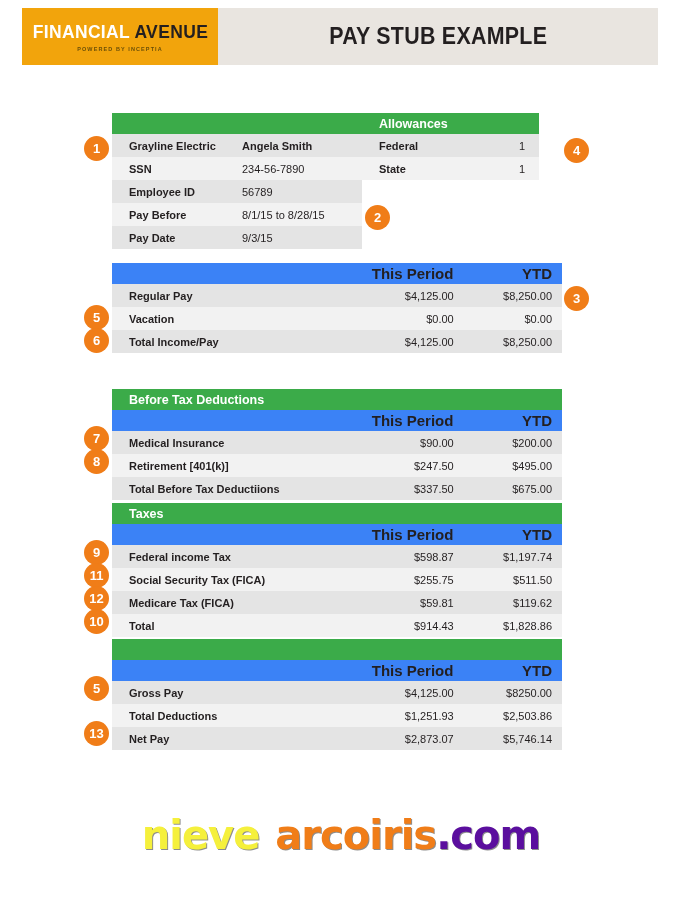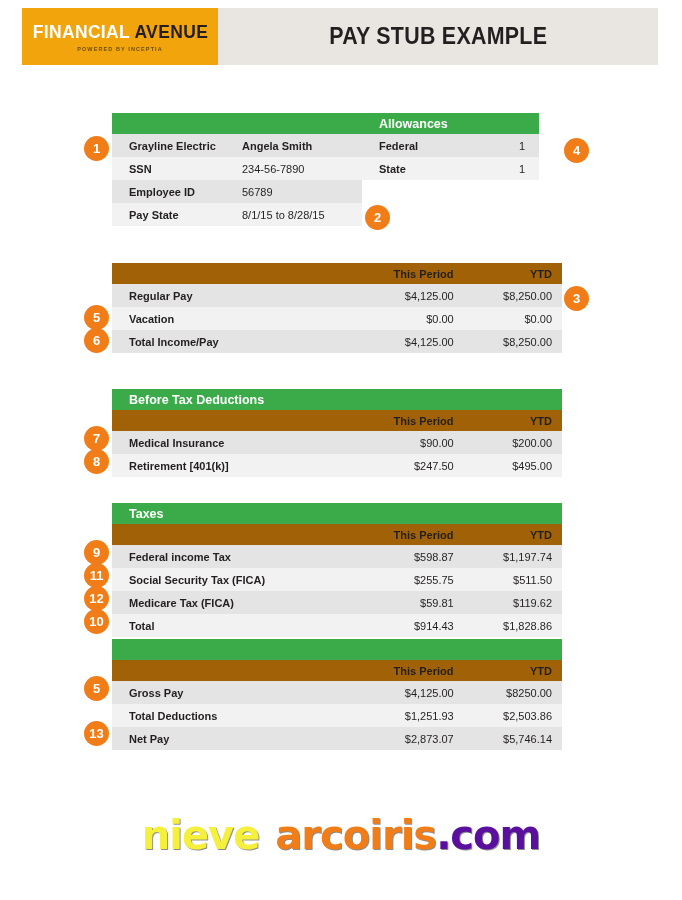--- a/index.html
+++ b/index.html
@@ -81,22 +81,22 @@
     padding-left: 17px;
     box-sizing: border-box;
     color: #ffffff;
     font-size: 12.5px;
     font-weight: bold;
   }
   .colhead {
     display: flex;
     height: 21px;
     align-items: center;
-    background: #a16207;
-    font-size: 11px;
+    background: #3b82f6;
+    font-size: 15px;
     font-weight: bold;
     color: #231f20;
   }
   .row {
     display: flex;
     height: 23px;
     align-items: center;
     font-size: 11px;
     color: #231f20;
   }
@@ -180,22 +180,26 @@
   </div>
   <div class="row plain">
     <div class="label info-label">SSN</div>
     <div class="valL info-val">234-56-7890</div>
   </div>
   <div class="row alt">
     <div class="label info-label">Employee ID</div>
     <div class="valL info-val">56789</div>
   </div>
   <div class="row plain">
-    <div class="label info-label">Pay State</div>
+    <div class="label info-label">Pay Before</div>
     <div class="valL info-val">8/1/15 to 8/28/15</div>
+  </div>
+  <div class="row alt">
+    <div class="label info-label">Pay Date</div>
+    <div class="valL info-val">9/3/15</div>
   </div>
 </div>
 
 <div class="block" style="left:362px; top:113px; width:177px;">
   <div class="bar">Allowances</div>
   <div class="row alt">
     <div class="label alw-label">Federal</div>
     <div class="alw-val">1</div>
   </div>
   <div class="row plain">
@@ -236,20 +240,25 @@
   </div>
   <div class="row alt">
     <div class="label m-label">Medical Insurance</div>
     <div class="val m-p">$90.00</div>
     <div class="val m-y">$200.00</div>
   </div>
   <div class="row plain">
     <div class="label m-label">Retirement [401(k)]</div>
     <div class="val m-p">$247.50</div>
     <div class="val m-y">$495.00</div>
+  </div>
+  <div class="row alt">
+    <div class="label m-label">Total Before Tax Deductiions</div>
+    <div class="val m-p">$337.50</div>
+    <div class="val m-y">$675.00</div>
   </div>
 </div>
 
 <div class="block" style="left:112px; top:503px; width:450px;">
   <div class="bar">Taxes</div>
   <div class="colhead">
     <div class="m-label"></div>
     <div class="val m-p">This Period</div>
     <div class="val m-y">YTD</div>
   </div>

